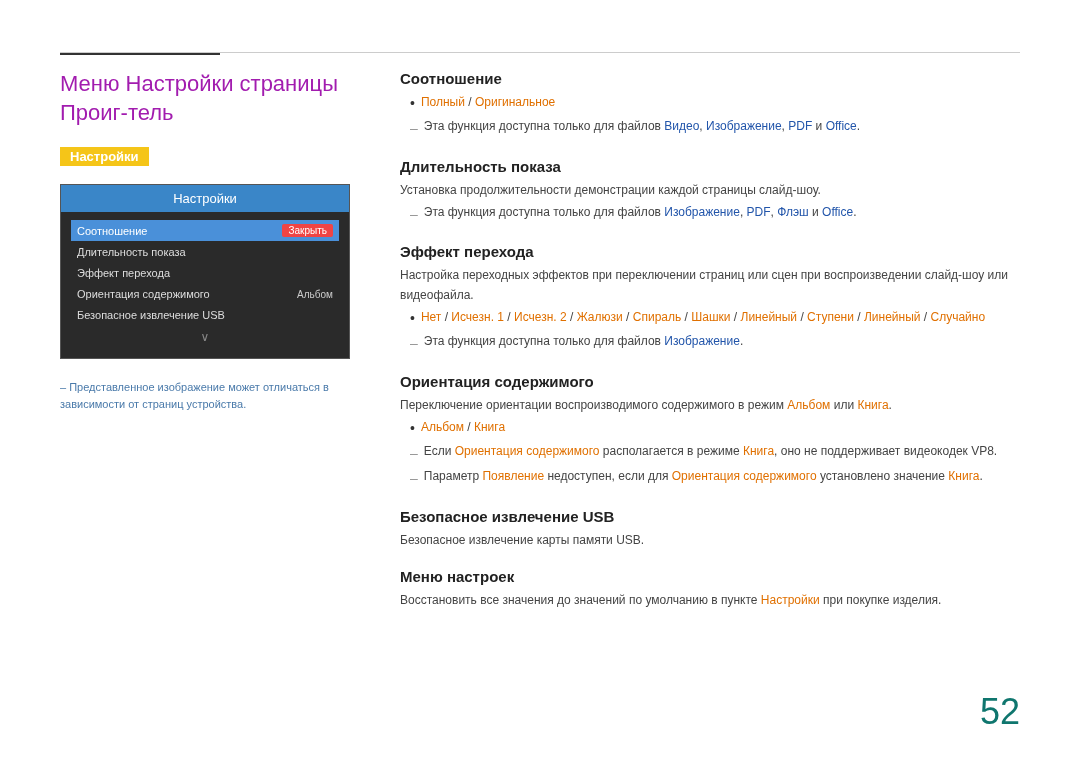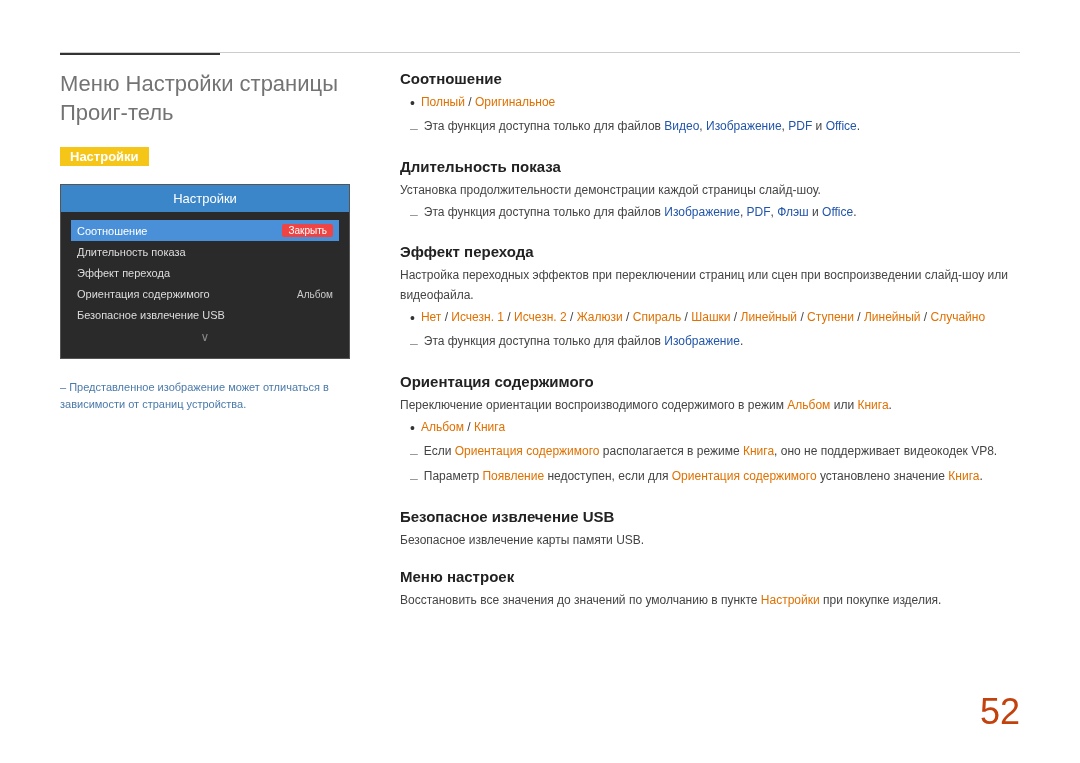--- a/index.html
+++ b/index.html
@@ -30,36 +30,36 @@
       width: 160px;
       height: 3px;
       background: #333333;
     }
 
     .page-number {
       position: absolute;
       bottom: 30px;
       right: 60px;
       font-size: 36px;
-      color: #c2410c;
+      color: #0f766e;
       font-weight: 300;
     }
 
     
     .left-column {
       position: absolute;
       top: 70px;
       left: 60px;
       width: 310px;
     }
 
     .page-title {
       font-size: 22px;
       font-weight: 400;
-      color: #737373;
+      color: #a21caf;
       line-height: 1.3;
       margin-bottom: 20px;
     }
 
     .settings-badge {
       display: inline-block;
       background: #f5c518;
       color: #fff;
       font-size: 13px;
       font-weight: bold;

